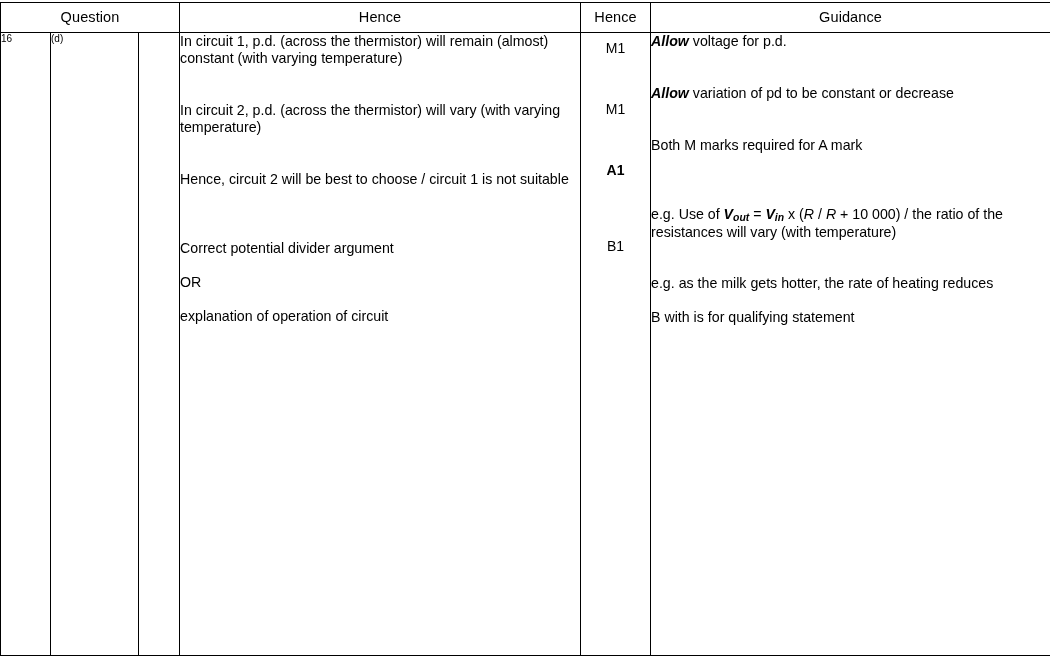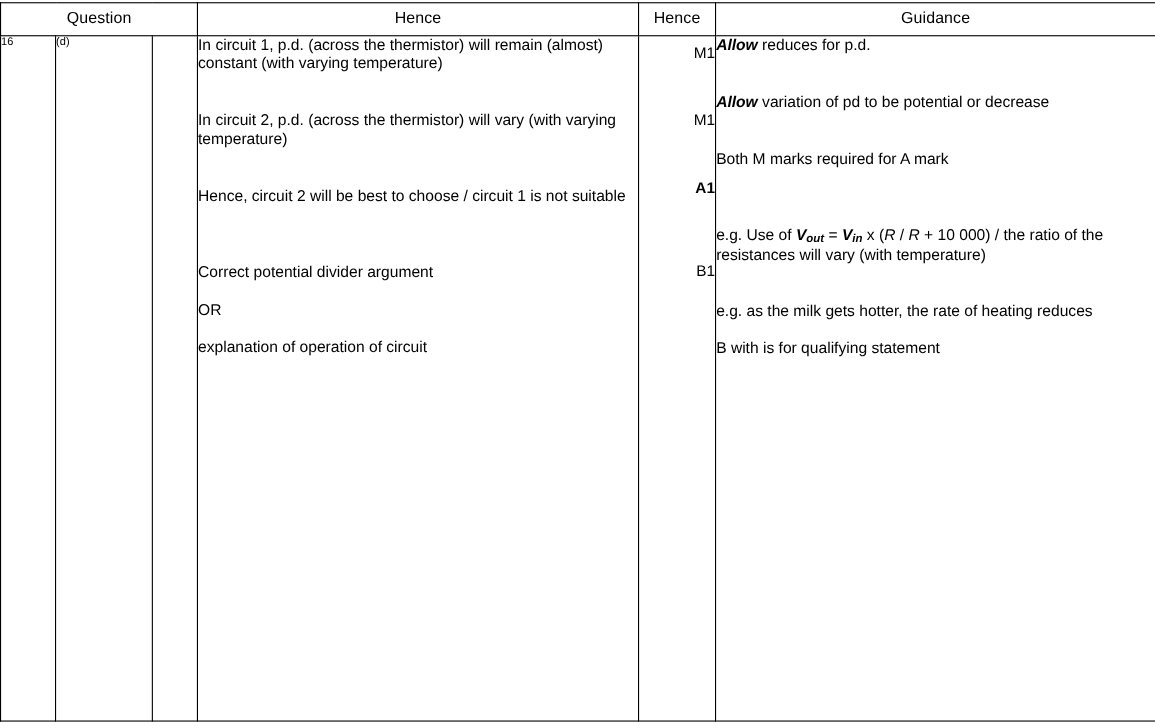--- a/index.html
+++ b/index.html
@@ -63,21 +63,21 @@
   td.part-cell  { padding: 8px 0 0 10px; }
 
   td.answer-cell,
   td.guide-cell {
     font-size: 14.2px;
     line-height: 17px;
   }
   td.answer-cell { padding: 7px 16px 0 13px; }
   td.guide-cell  { padding: 7px 10px 0 13px; }
   td.mark-cell {
-    text-align: right;
+    text-align: center;
     font-weight: bold;
     font-size: 14px;
     padding: 7px 0 0 0;
   }
 
   
   .blk {
     margin: 0;
     padding: 0;
   }
@@ -147,25 +147,25 @@
         </td>
 
         <td class="mark-cell">
           <div class="blk mark-row-1">M1</div>
           <div class="blk mark-row-2">M1</div>
           <div class="blk mark-row-3">A1</div>
           <div class="blk mark-row-4">B1</div>
         </td>
 
         <td class="guide-cell">
-          <div class="blk"><span class="b">Allow</span><span> reduces for p.d.</span></div>
+          <div class="blk"><span class="b">Allow</span><span> voltage for p.d.</span></div>
 
           <div class="gap-lg"></div>
 
-          <div class="blk"><span class="b">Allow</span><span> variation of pd to be potential or decrease</span></div>
+          <div class="blk"><span class="b">Allow</span><span> variation of pd to be constant or decrease</span></div>
 
           <div class="gap-lg"></div>
 
           <div class="blk">Both M marks required for A mark</div>
 
           <div class="gap-xl"></div>
 
           <div class="blk"><span>e.g. Use of </span><span class="nowrap"><span class="it b">V</span><span class="sub b">out</span></span><span> = </span><span class="nowrap"><span class="it b">V</span><span class="sub b">in</span></span><span> x (</span><span class="it">R</span><span> / </span><span class="it">R</span><span> + 10 000) / the ratio of the resistances will vary (with temperature)</span></div>
 
           <div class="gap-xxl"></div>

